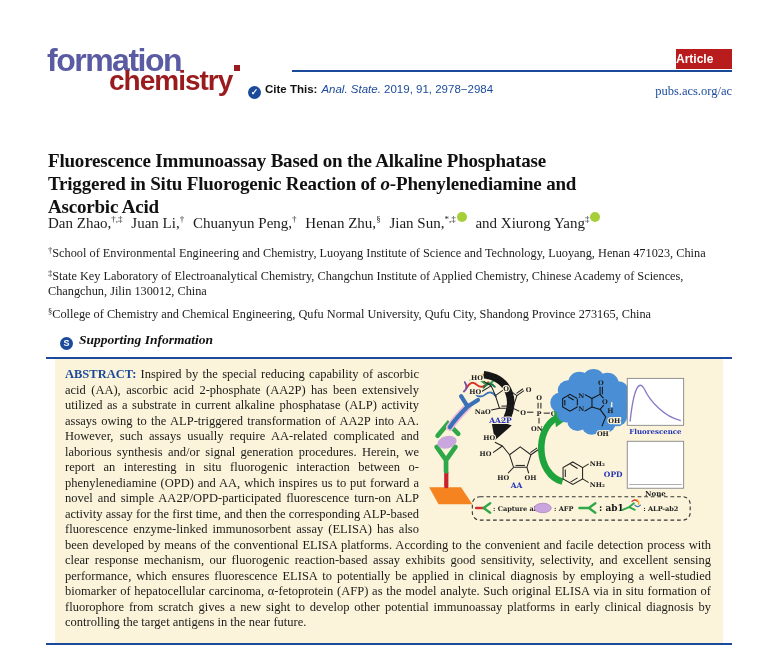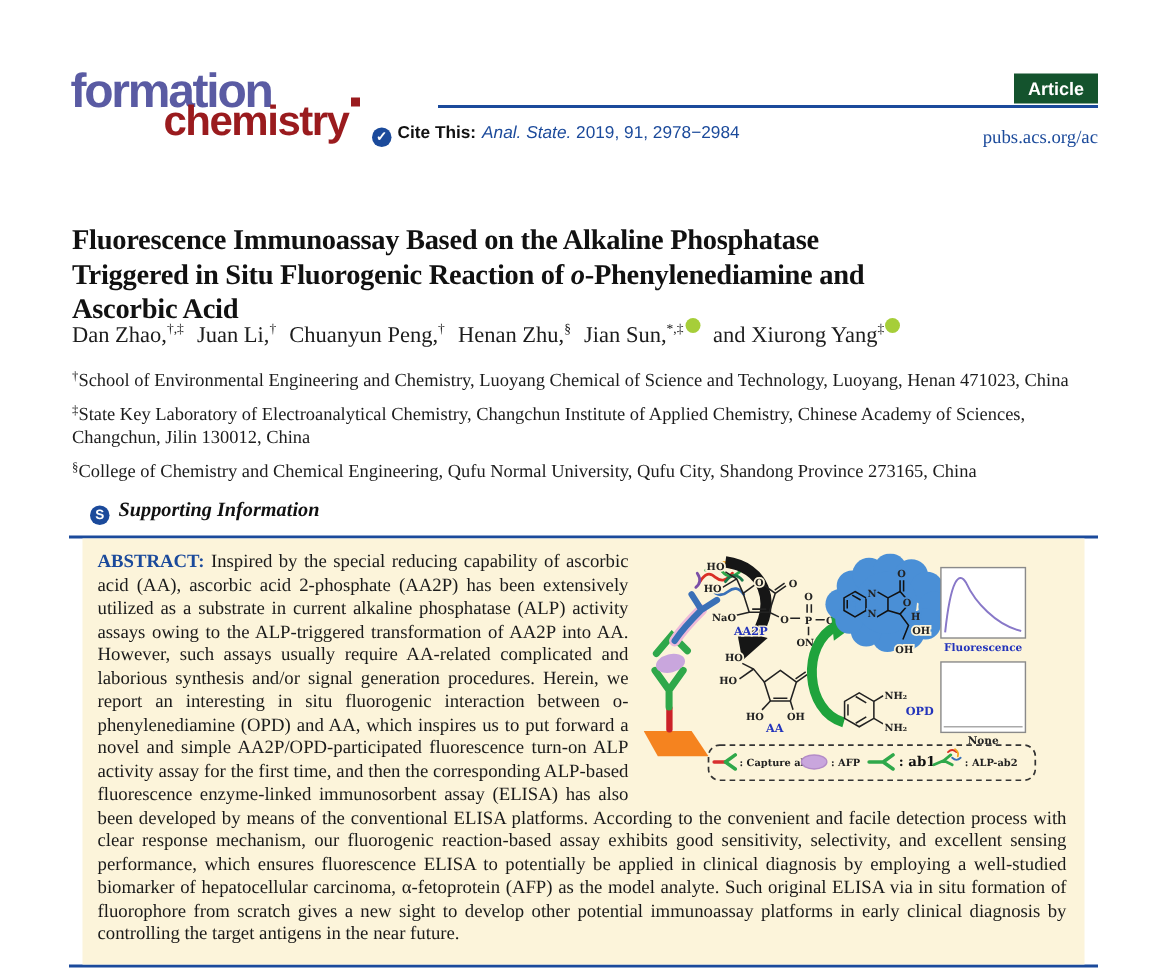--- a/index.html
+++ b/index.html
@@ -6,22 +6,22 @@
   .page{position:relative;width:769px;height:650px;background:#ffffff;overflow:hidden;
         font-family:"Liberation Serif",serif;color:#1c1c1c;}
 
   
   .logo{position:absolute;left:47px;top:44px;font-family:"Liberation Sans",sans-serif;
         font-weight:bold;line-height:1;}
   .logo-w1{display:block;font-size:32px;letter-spacing:-1.5px;color:#5a5ba3;}
   .logo-w2{display:block;font-size:28px;letter-spacing:-1px;color:#9a1b1e;margin:-9px 0 0 62px;}
   .logo-dot{position:absolute;left:187px;top:21px;width:6px;height:6px;background:#9a1b1e;}
   .header-rule{position:absolute;left:292px;top:70px;width:440px;height:2px;background:#1b4a9b;}
-  .article-badge{position:absolute;left:676px;top:49px;width:56px;height:20px;background:#14532d;
-        color:#fff;font:bold 12px/20px "Liberation Sans",sans-serif;text-align:center;}
+  .article-badge{position:absolute;left:676px;top:49px;width:56px;height:20px;background:#b91c1c;
+        color:#fff;font:bold 12px/20px "Liberation Sans",sans-serif;}
   .cite-row{position:absolute;left:248px;top:83px;font-family:"Liberation Sans",sans-serif;
         font-size:11.5px;color:#1b4a9b;white-space:nowrap;}
   .cite-check{display:inline-block;width:13px;height:13px;border-radius:50%;background:#1b4a9b;
         color:#fff;font:bold 9px/13px "Liberation Sans",sans-serif;text-align:center;
         vertical-align:-2px;margin-right:4px;}
   .cite-label{color:#111;font-weight:bold;margin-right:4px;}
   .cite-journal{font-style:italic;}
   .site-url{position:absolute;top:84px;right:37px;font-family:Liberation Serif, serif;
         font-size:12.5px;color:#1b4a9b;text-decoration:none;}
 
@@ -89,21 +89,21 @@
   <div class="authors">
     <span class="au"><span>Dan Zhao,</span><sup>†,‡</sup></span>
     <span class="au"><span>Juan Li,</span><sup>†</sup></span>
     <span class="au"><span>Chuanyun Peng,</span><sup>†</sup></span>
     <span class="au"><span>Henan Zhu,</span><sup>§</sup></span>
     <span class="au"><span>Jian Sun,</span><sup>*,‡</sup><span class="orcid"></span></span>
     <span class="au"><span>and Xiurong Yang</span><sup>‡</sup><span class="orcid"></span></span>
   </div>
 
   <div class="affiliations">
-    <p><sup>†</sup><span>School of Environmental Engineering and Chemistry, Luoyang Chemical of Science and Technology, Luoyang, Henan 471023, China</span></p>
+    <p><sup>†</sup><span>School of Environmental Engineering and Chemistry, Luoyang Institute of Science and Technology, Luoyang, Henan 471023, China</span></p>
     <p><sup>‡</sup><span>State Key Laboratory of Electroanalytical Chemistry, Changchun Institute of Applied Chemistry, Chinese Academy of Sciences, Changchun, Jilin 130012, China</span></p>
     <p><sup>§</sup><span>College of Chemistry and Chemical Engineering, Qufu Normal University, Qufu City, Shandong Province 273165, China</span></p>
   </div>
 
   <div class="supporting">
     <span class="s-icon">S</span><span>Supporting Information</span>
   </div>
 
   <div class="abstract-section">
     <div class="abstract-inner">

